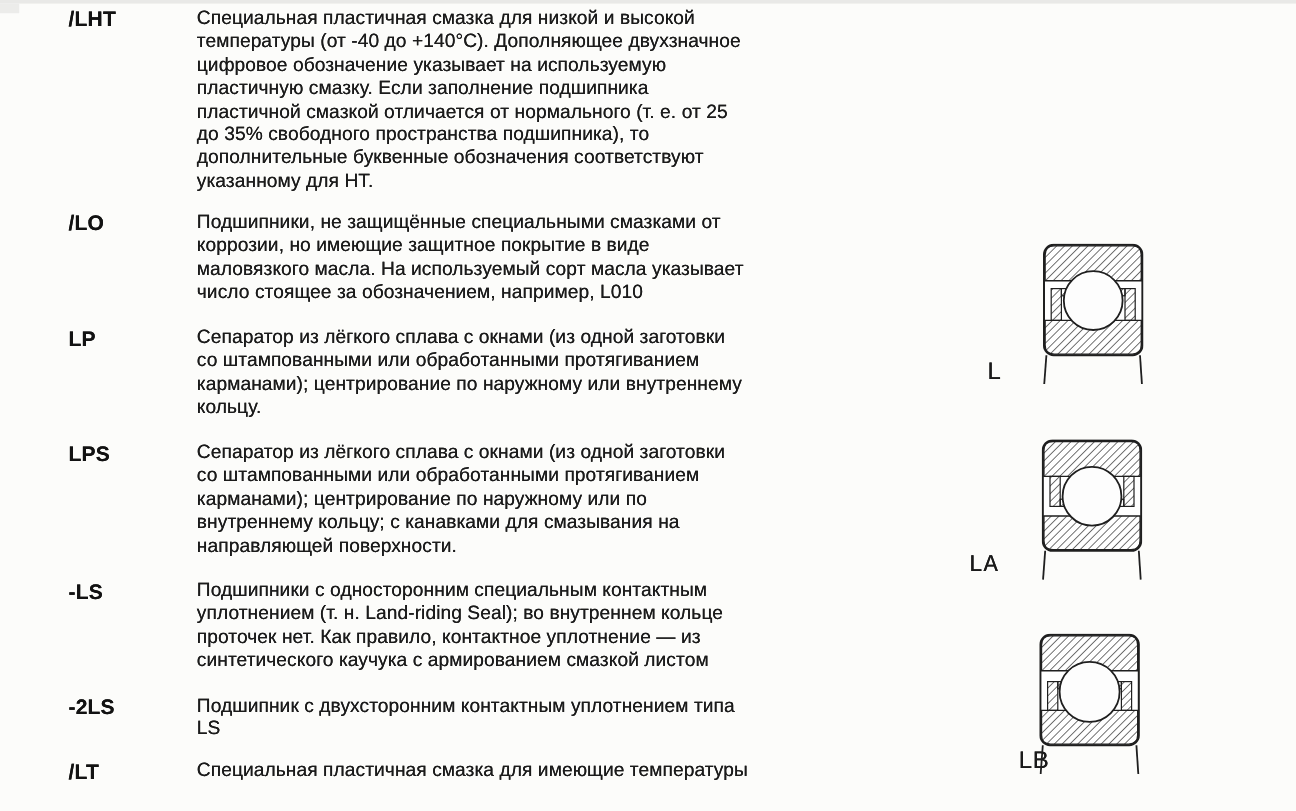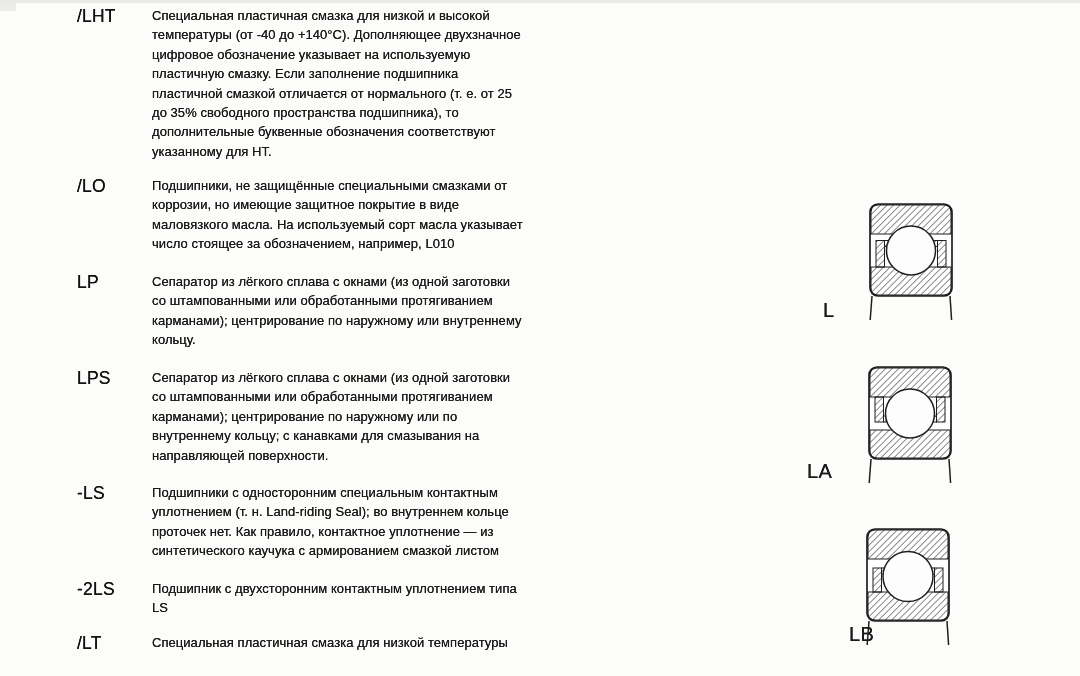--- a/index.html
+++ b/index.html
@@ -15,47 +15,46 @@
     color:#161616;
     overflow:hidden;
   }
   
   .photo-edge{position:absolute;left:0;top:0;width:1080px;height:3px;background:#e9e9e7;}
   .corner-smudge{position:absolute;left:0;top:3px;width:16px;height:8px;background:#ececea;}
 
   .entry{position:absolute;left:0;width:760px;}
   .code{
     position:absolute;left:57px;top:0;width:92px;
-    font-size:17.5px;font-weight:normal;letter-spacing:.2px;
+    font-size:17.5px;font-weight:bold;letter-spacing:.2px;
     color:#121212;
     text-shadow:0 0 .4px #121212;
     white-space:nowrap;
-    margin-left:20px;
   }
   .desc{
-    position:absolute;left:152px;top:0;width:610px;
-    font-size:13px;line-height:19.4px;letter-spacing:.05px;
+    position:absolute;left:164px;top:0;width:610px;
+    font-size:16px;line-height:19.4px;letter-spacing:.05px;
     color:#1b1b1b;
     text-shadow:0 0 .35px #1b1b1b;
     white-space:pre-line;
   }
   .e0{top:6px}.e1{top:176px}.e2{top:272px}.e3{top:368px}
   .e4{top:483px}.e5{top:579px}.e6{top:633px}
 
   .figure{position:absolute;}
   .figL {left:869px;top:203px;}
   .figLA{left:868px;top:366px;}
   .figLB{left:866px;top:528px;}
   .fig-label{
     position:absolute;
     font-size:20px;color:#1a1a1a;letter-spacing:.5px;
     text-shadow:0 0 .3px #1a1a1a;
   }
   .labL {left:823px;top:299px;}
-  .labLA{left:807px;top:460px;}
+  .labLA{left:807px;top:460px;font-family:Liberation Mono, monospace;}
   .labLB{left:849px;top:623px;}
 </style>
 </head>
 <body>
 
 <div class="page">
   <div class="photo-edge"></div>
   <div class="corner-smudge"></div>
 
   <div class="entry e0">
@@ -98,21 +97,21 @@
 проточек нет. Как правило, контактное уплотнение — из
 синтетического каучука с армированием смазкой листом</div>
   </div>
   <div class="entry e5">
     <div class="code">-2LS</div>
     <div class="desc">Подшипник с двухсторонним контактным уплотнением типа
 LS</div>
   </div>
   <div class="entry e6">
     <div class="code">/LT</div>
-    <div class="desc">Специальная пластичная смазка для низкой температуры</div>
+    <div class="desc">Специальная пластичная смазка для имеющие температуры</div>
   </div>
 
   <span class="fig-label labL">L</span>
   <div class="figure figL">
     <svg width="84" height="118" viewBox="0 0 84 118">
       <defs>
         <pattern id="hatchL" width="4.6" height="4.6" patternUnits="userSpaceOnUse" patternTransform="rotate(45)">
           <line x1="0" y1="0" x2="0" y2="4.6" stroke="#1f1f1f" stroke-width="1.05"></line>
         </pattern>
       </defs>

